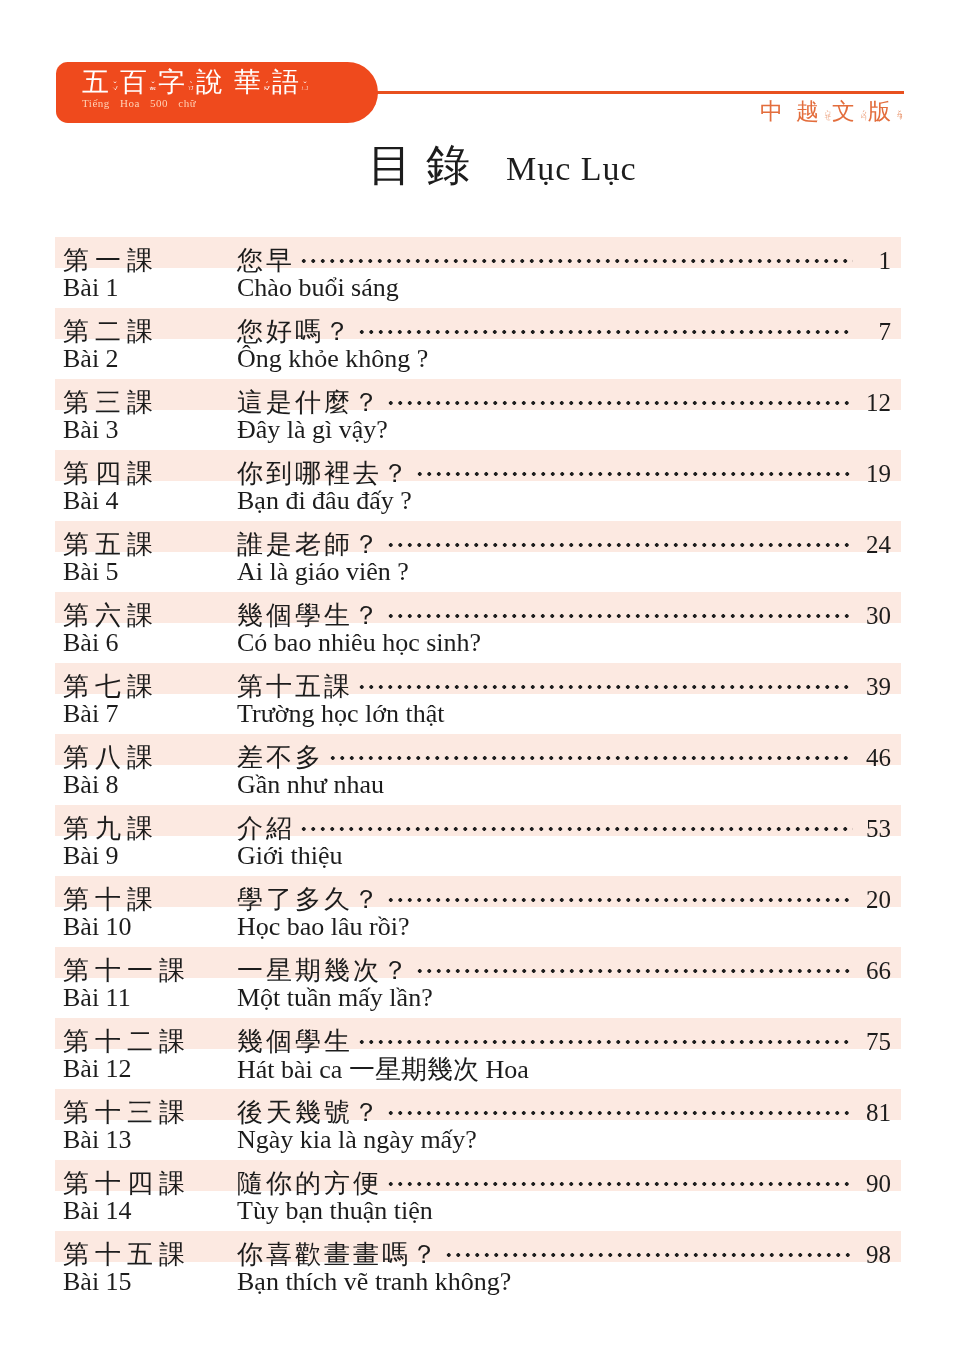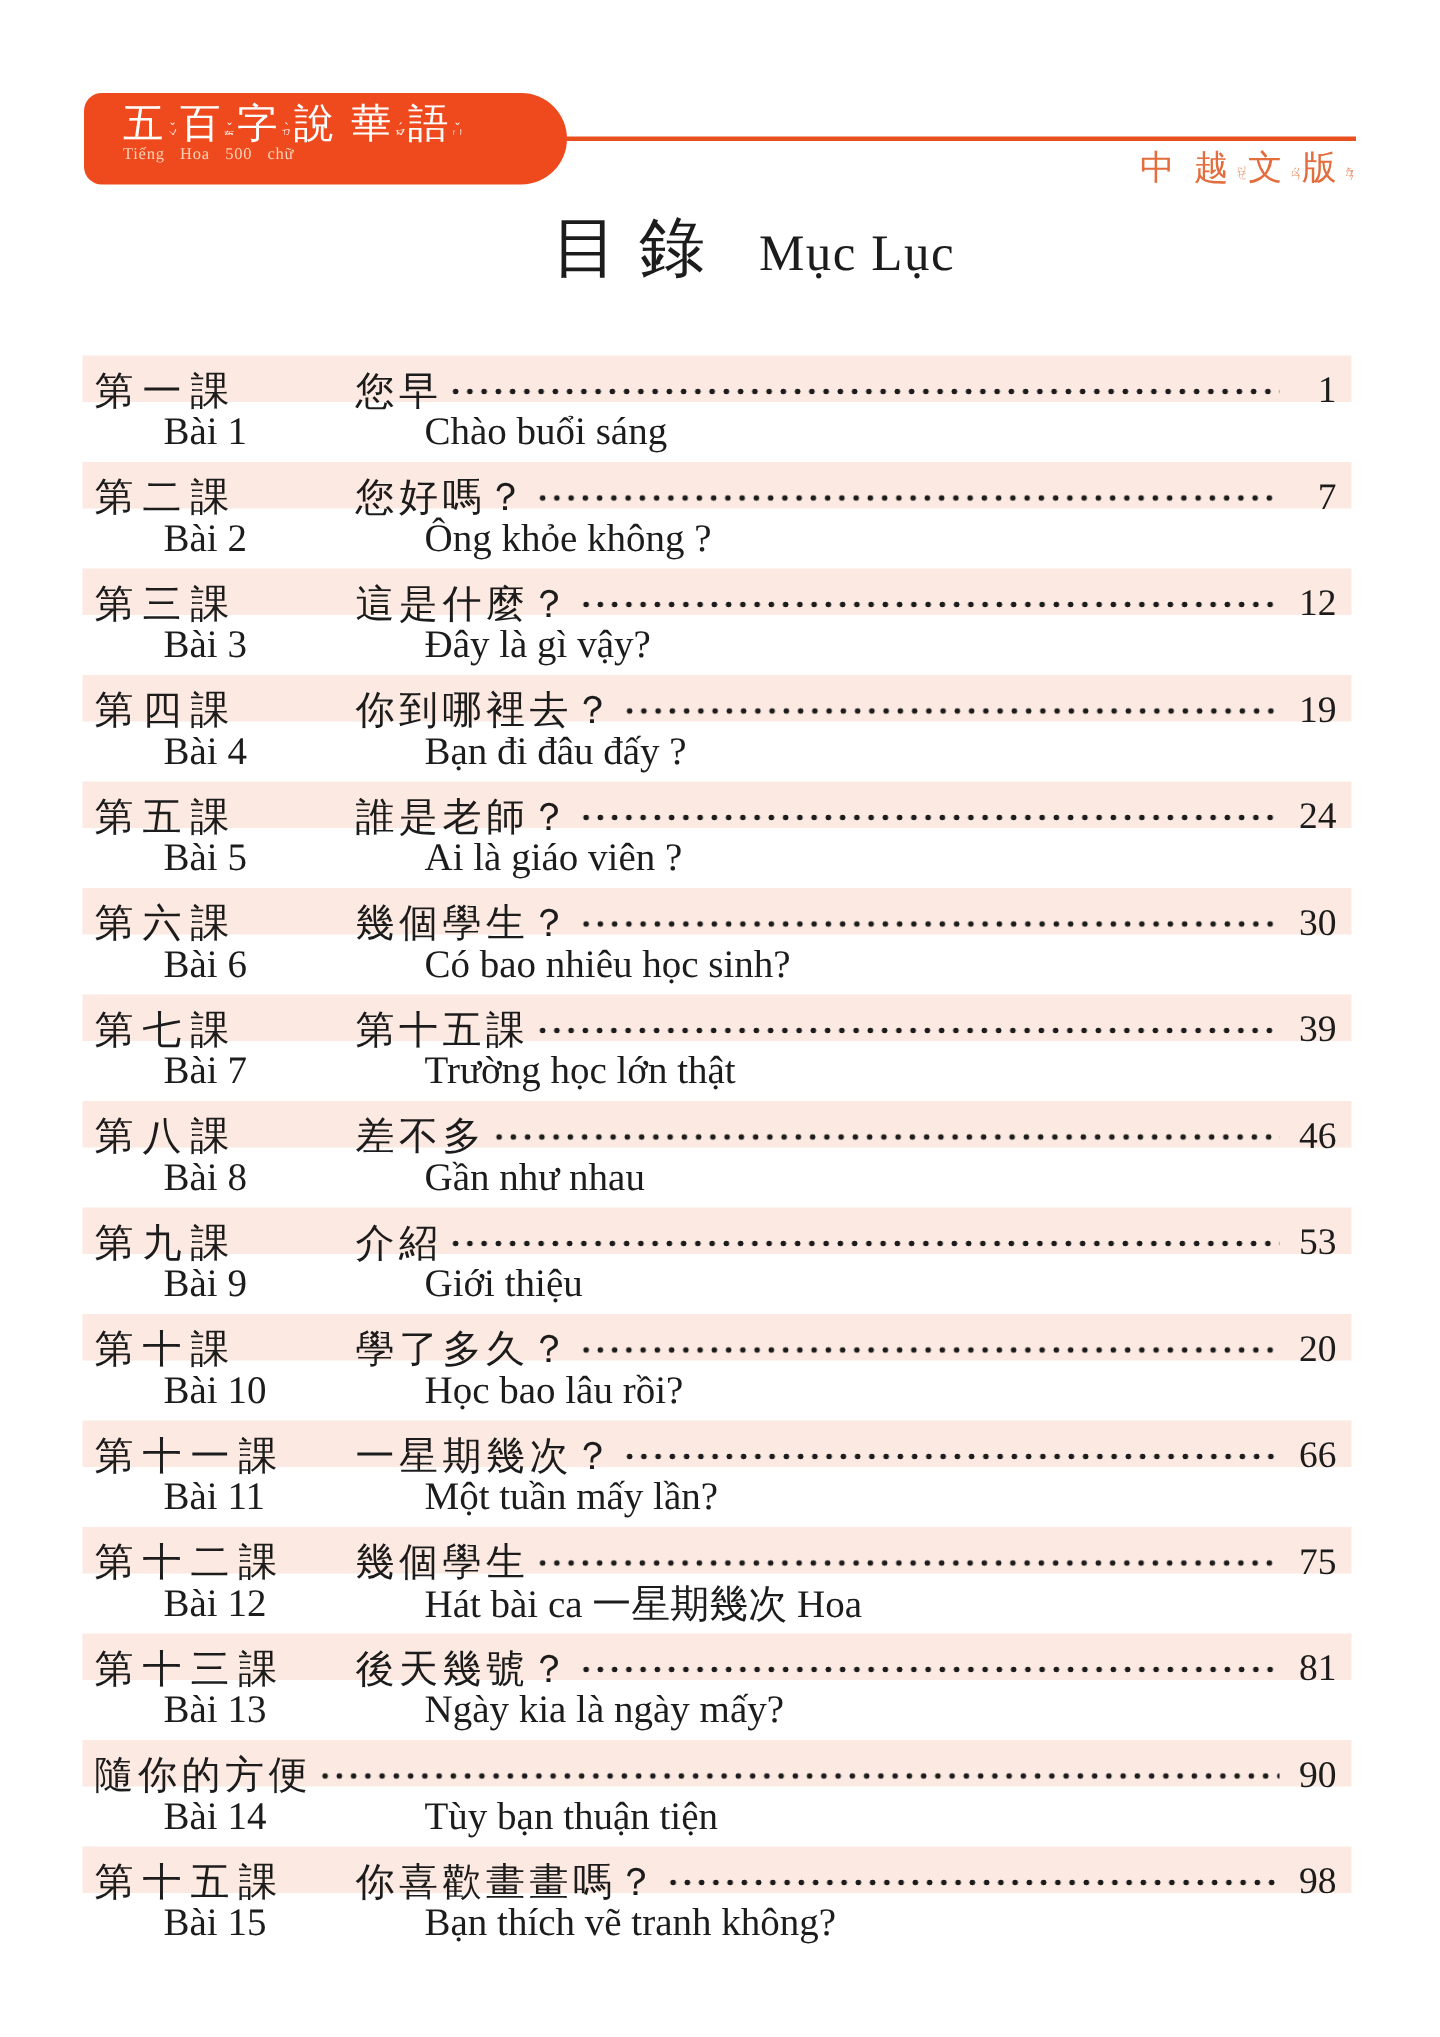--- a/index.html
+++ b/index.html
@@ -45,21 +45,21 @@
   }
   .col-num { flex:0 0 174px; white-space:nowrap; }
   .zh { font-size:26px; letter-spacing:6px; }
   .zh-title { flex:0 0 auto; font-size:26px; letter-spacing:3px; white-space:nowrap; }
   .leader {
     flex:1 1 auto; align-self:stretch; margin:0 8px 0 4px;
     background-image:radial-gradient(circle, #1c1c1c 1.7px, transparent 2.1px);
     background-size:9.5px 10px; background-repeat:repeat-x; background-position:0 center;
   }
   .page-num { flex:0 0 auto; min-width:30px; text-align:right; font-size:25px; }
-  .vn-row { display:flex; align-items:center; height:40px; padding-left:8px; font-size:26px;margin-left:46px; }
+  .vn-row { display:flex; align-items:center; height:40px; padding-left:8px; font-size:26px; }
   .vn-title { white-space:nowrap; }
 </style>
 </head>
 <body>
 
 <div>
 
   <header>
     <div class="badge">
       <div class="brand-zh"><span>五</span><span class="ruby">ㄨˇ</span><span>百</span><span class="ruby">ㄅㄞˇ</span><span>字</span><span class="ruby">ㄗˋ</span><span>說</span><span class="ruby">ㄕㄨㄛ</span><span>華</span><span class="ruby">ㄏㄨㄚˊ</span><span>語</span><span class="ruby">ㄩˇ</span></div>
@@ -239,20 +239,21 @@
         <span class="page-num">81</span>
       </div>
       <div class="vn-row">
         <span class="col-num">Bài 13</span>
         <span class="vn-title">Ngày kia là ngày mấy?</span>
       </div>
     </section>
 
     <section class="lesson">
       <div class="zh-row">
+        <span class="col-num zh">第十四課</span>
         <span class="zh-title">隨你的方便</span>
         <span class="leader"></span>
         <span class="page-num">90</span>
       </div>
       <div class="vn-row">
         <span class="col-num">Bài 14</span>
         <span class="vn-title">Tùy bạn thuận tiện</span>
       </div>
     </section>
 

